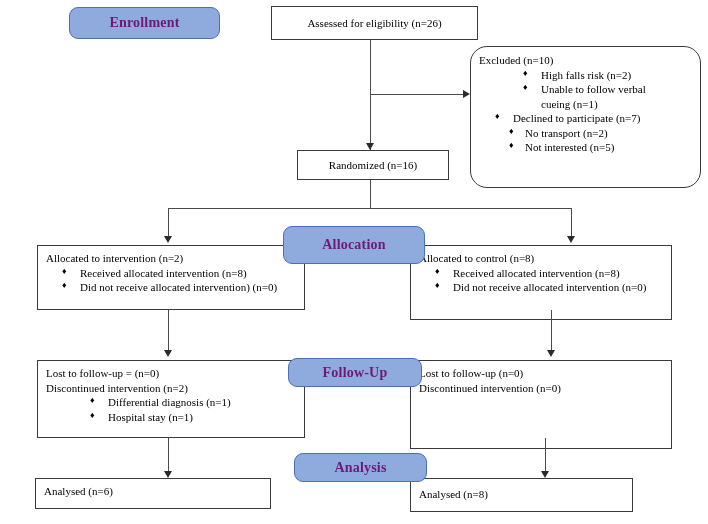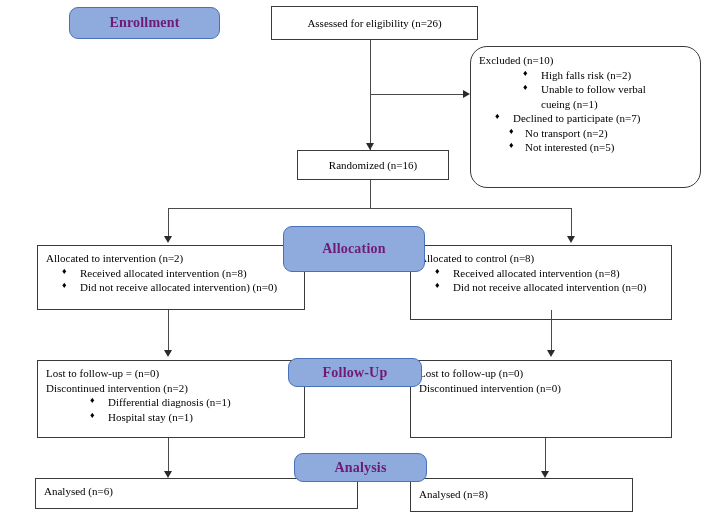--- a/index.html
+++ b/index.html
@@ -128,21 +128,21 @@
     <span class="line">Randomized (n=16)</span>
   </div>
 
   <div class="vline" style="left:370px; top:180px; height:28px;"></div>
   <div class="hline" style="left:168px; top:208px; width:404px;"></div>
   <div class="vline" style="left:168px; top:208px; height:30px;"></div>
   <div class="arrow-down" style="left:164px; top:236px;"></div>
   <div class="vline" style="left:571px; top:208px; height:30px;"></div>
   <div class="arrow-down" style="left:567px; top:236px;"></div>
 
-  <div class="pill" style="left:283px; top:226px; width:142px; height:46px;">
+  <div class="pill" style="left:283px; top:226px; width:142px; height:38px;">
     <span>Allocation</span>
   </div>
 
   <div class="box" style="left:37px; top:245px; width:268px; height:65px;">
     <div class="line">Allocated to intervention (n=2)</div>
     <div class="bul lvl1">Received allocated intervention (n=8)</div>
     <div class="bul lvl1">Did not receive allocated intervention) (n=0)</div>
   </div>
 
   <div class="box" style="left:410px; top:245px; width:262px; height:75px;">
@@ -160,35 +160,35 @@
     <span>Follow-Up</span>
   </div>
 
   <div class="box" style="left:37px; top:360px; width:268px; height:78px;">
     <div class="line">Lost to follow-up = (n=0)</div>
     <div class="line">Discontinued intervention (n=2)</div>
     <div class="bul lvl2">Differential diagnosis (n=1)</div>
     <div class="bul lvl2">Hospital stay (n=1)</div>
   </div>
 
-  <div class="box" style="left:410px; top:360px; width:262px; height:78px;">
+  <div class="box" style="left:410px; top:360px; width:262px; height:89px;">
     <div class="line">Lost to follow-up (n=0)</div>
     <div class="line">Discontinued intervention (n=0)</div>
   </div>
 
   <div class="vline" style="left:168px; top:438px; height:38px;"></div>
   <div class="arrow-down" style="left:164px; top:471px;"></div>
   <div class="vline" style="left:545px; top:438px; height:38px;"></div>
   <div class="arrow-down" style="left:541px; top:471px;"></div>
 
   <div class="pill" style="left:294px; top:453px; width:133px; height:29px;">
     <span>Analysis</span>
   </div>
 
-  <div class="box" style="left:35px; top:478px; width:323px; height:31px; ">
+  <div class="box" style="left:35px; top:478px; width:236px; height:31px; ">
     <div class="line">Analysed (n=6)</div>
   </div>
 
   <div class="box" style="left:410px; top:478px; width:223px; height:34px; padding-top:8px;">
     <div class="line">Analysed (n=8)</div>
   </div>
 
 </div>
 
 </body></html>

